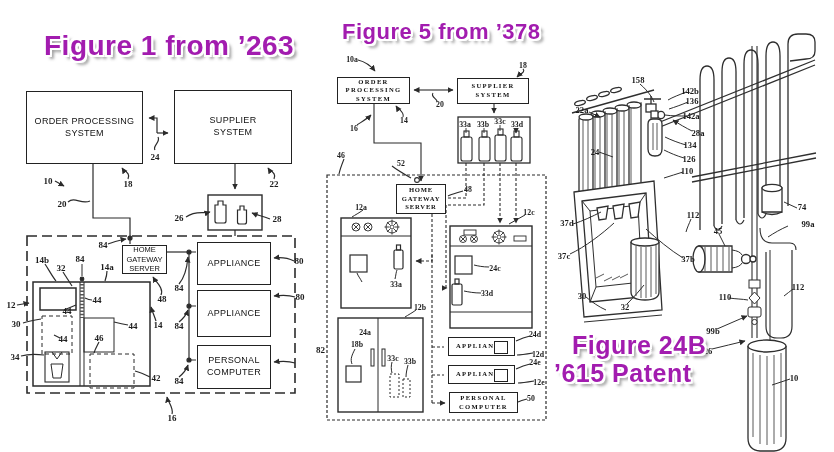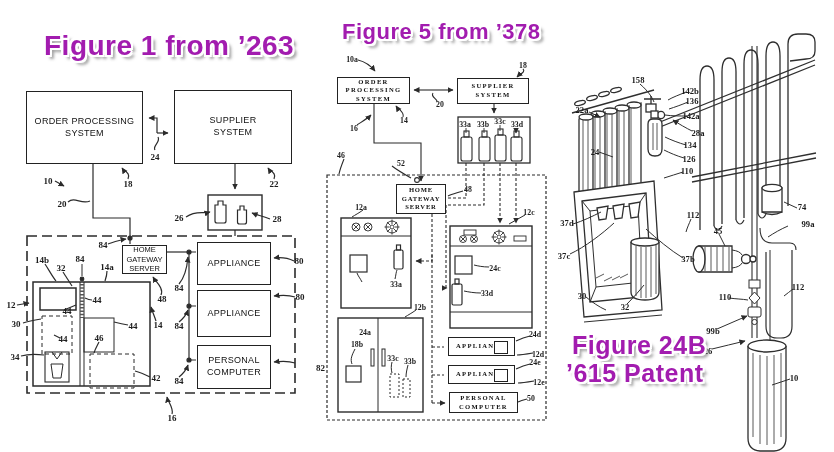--- a/index.html
+++ b/index.html
@@ -7,21 +7,21 @@
           font-family:"Liberation Sans",sans-serif;}
   .lineart{position:absolute;left:0;top:0;z-index:1;}
   .panel{position:absolute;z-index:2;left:0;top:0;width:100%;height:100%;pointer-events:none;}
   .fig-title{position:absolute;z-index:3;font-family:"Liberation Sans",sans-serif;font-weight:bold;
     color:#a21caf;letter-spacing:.5px;white-space:nowrap;
     text-shadow:-2px -2px 0 #fff,2px -2px 0 #fff,-2px 2px 0 #fff,2px 2px 0 #fff,
                 -2px 0 0 #fff,2px 0 0 #fff,0 -2px 0 #fff,0 2px 0 #fff,4px 4px 3px rgba(110,110,110,.65);}
   .t1{left:44px;top:30px;font-size:28px;}
   .t2{left:342px;top:19px;font-size:22px;}
   .t3a{left:572px;top:331px;font-size:25px;}
-  .t3b{left:566px;top:359px;font-size:25px;}
+  .t3b{left:554px;top:359px;font-size:25px;}
   .pbox{position:absolute;border:1.4px solid #222;background:#fff;box-sizing:border-box;
         display:flex;align-items:center;justify-content:center;text-align:center;
         white-space:pre-line;color:#111;z-index:2;}
   .f1box{font:400 9px/1.3 "Liberation Sans",sans-serif;letter-spacing:.3px;}
   .f1small{font:400 7.5px/1.25 "Liberation Sans",sans-serif;}
   .f2box{font:bold 6.6px/1.3 "Liberation Serif",serif;letter-spacing:1.3px;}
   .f2hgs{font:bold 6.6px/1.35 "Liberation Serif",serif;letter-spacing:.8px;}
   .leftalign{justify-content:flex-start;padding-left:7px;}
   .sq{position:absolute;width:12px;height:11px;border:1.2px solid #222;right:6px;top:3px;background:#fff;}
   .ref{position:absolute;transform:translate(-50%,-50%);color:#1c1c1c;z-index:3;
@@ -371,21 +371,21 @@
       <span class="ref" style="left: 133px; top: 326px;">44</span>
       <span class="ref" style="left: 99px; top: 338px;">46</span>
       <span class="ref" style="left: 156px; top: 378px;">42</span>
       <span class="ref" style="left: 158px; top: 325px;">14</span>
       <span class="ref" style="left: 162px; top: 299px;">48</span>
       <span class="ref" style="left: 179px; top: 288px;">84</span>
       <span class="ref" style="left: 179px; top: 326px;">84</span>
       <span class="ref" style="left: 179px; top: 381px;">84</span>
       <span class="ref" style="left: 299px; top: 261px;">80</span>
       <span class="ref" style="left: 300px; top: 297px;">80</span>
-      <span class="ref" style="left: 300px; top: 368px; padding-left: 41px;">82</span>
+      <span class="ref" style="left: 300px; top: 350px; padding-left: 41px;">82</span>
       <span class="ref" style="left: 172px; top: 418px;">16</span>
     </div>
   <div class="panel refs2">
       <span class="ref" style="left: 352px; top: 59px;">10a</span>
       <span class="ref" style="left: 523px; top: 65px;">18</span>
       <span class="ref" style="left: 440px; top: 104px;">20</span>
       <span class="ref" style="left: 404px; top: 120px;">14</span>
       <span class="ref" style="left: 354px; top: 128px;">16</span>
       <span class="ref" style="left: 341px; top: 155px;">46</span>
       <span class="ref" style="left: 389px; top: 163px; padding-left: 24px;">52</span>

